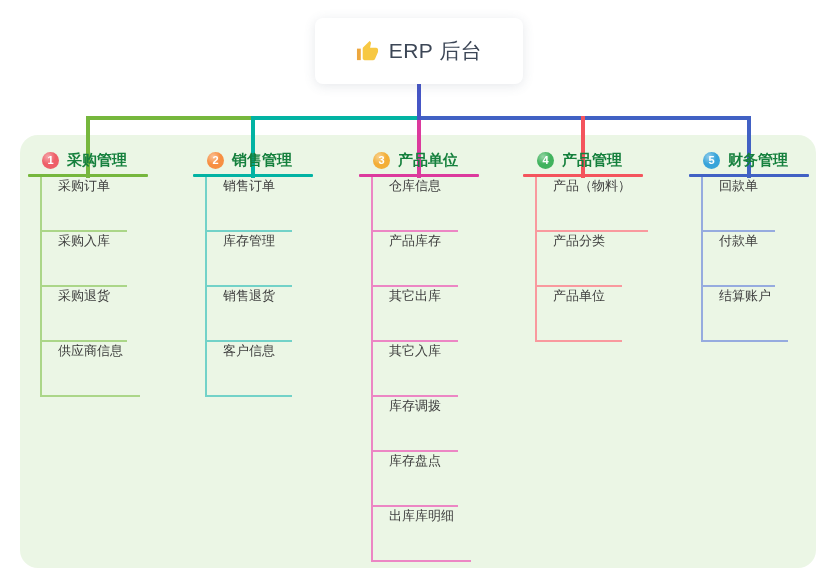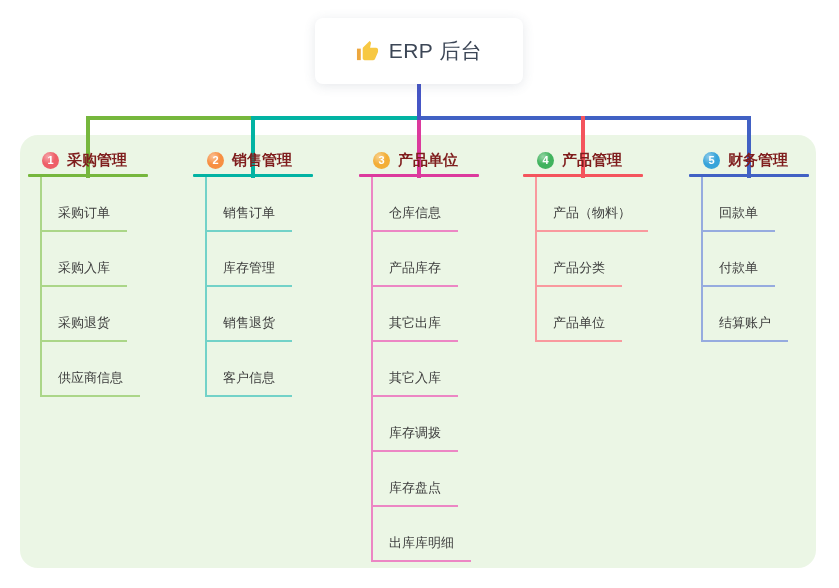--- a/index.html
+++ b/index.html
@@ -16,26 +16,26 @@
   .root-title{font-size:21px;font-weight:500;color:#3c4656;letter-spacing:.5px;}
   .root-icon{width:23px;height:23px;display:block;}
 
   .line{position:absolute;}
 
   .branch{position:absolute;top:146px;width:160px;}
   .branch-title-row{height:28px;display:flex;align-items:center;padding-left:14px;}
   .badge{width:17px;height:17px;border-radius:50%;margin-right:8px;flex:0 0 auto;
          display:flex;align-items:center;justify-content:center;
          color:#fff;font-size:11px;font-weight:bold;line-height:1;}
-  .branch-title{font-size:15px;font-weight:600;color:#7f1d1d;white-space:nowrap;}
+  .branch-title{font-size:15px;font-weight:600;color:#15803d;white-space:nowrap;}
   .title-underline{width:120px;height:3px;border-radius:1px;}
   .children{position:relative;}
   .child-vline{position:absolute;left:12px;top:0;width:2px;}
   .child{height:55px;box-sizing:border-box;margin-left:12px;
-         display:flex;align-items:flex-end;width:max-content;
+         display:flex;width:max-content;
          padding:0 17px 8px 18px;border-bottom:2px solid transparent;}
   .child-label{font-size:13px;color:#3d3d3d;white-space:nowrap;}
 </style>
 </head>
 <body>
 
 <div id="stage">
 
   <div class="canvas" style="background: rgb(235, 246, 229);"></div>
 

